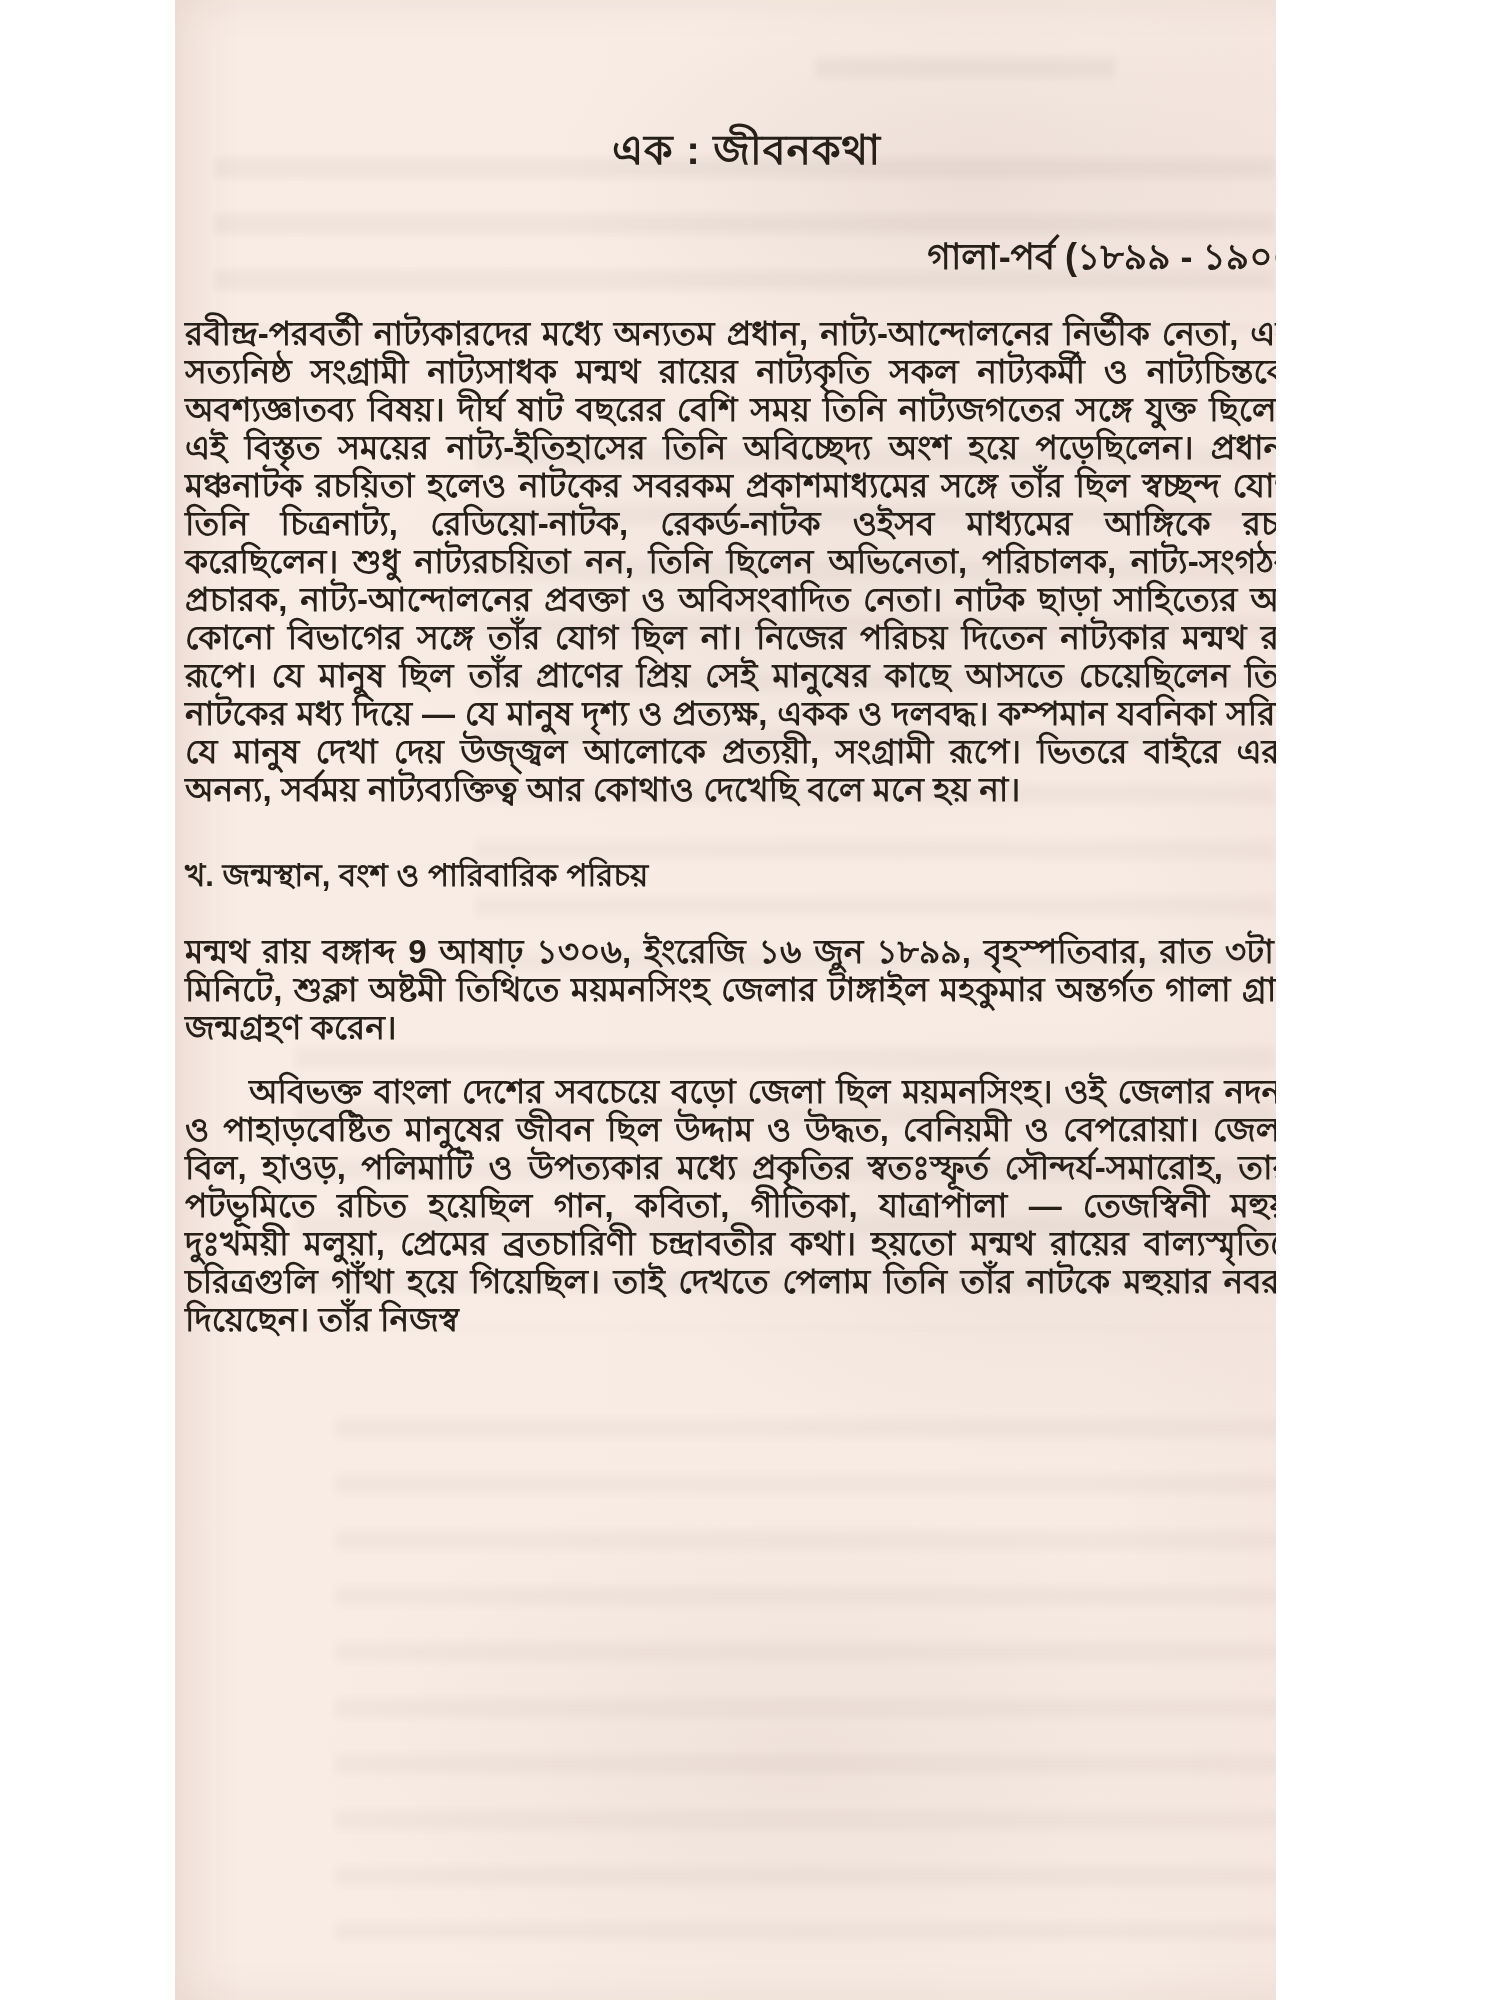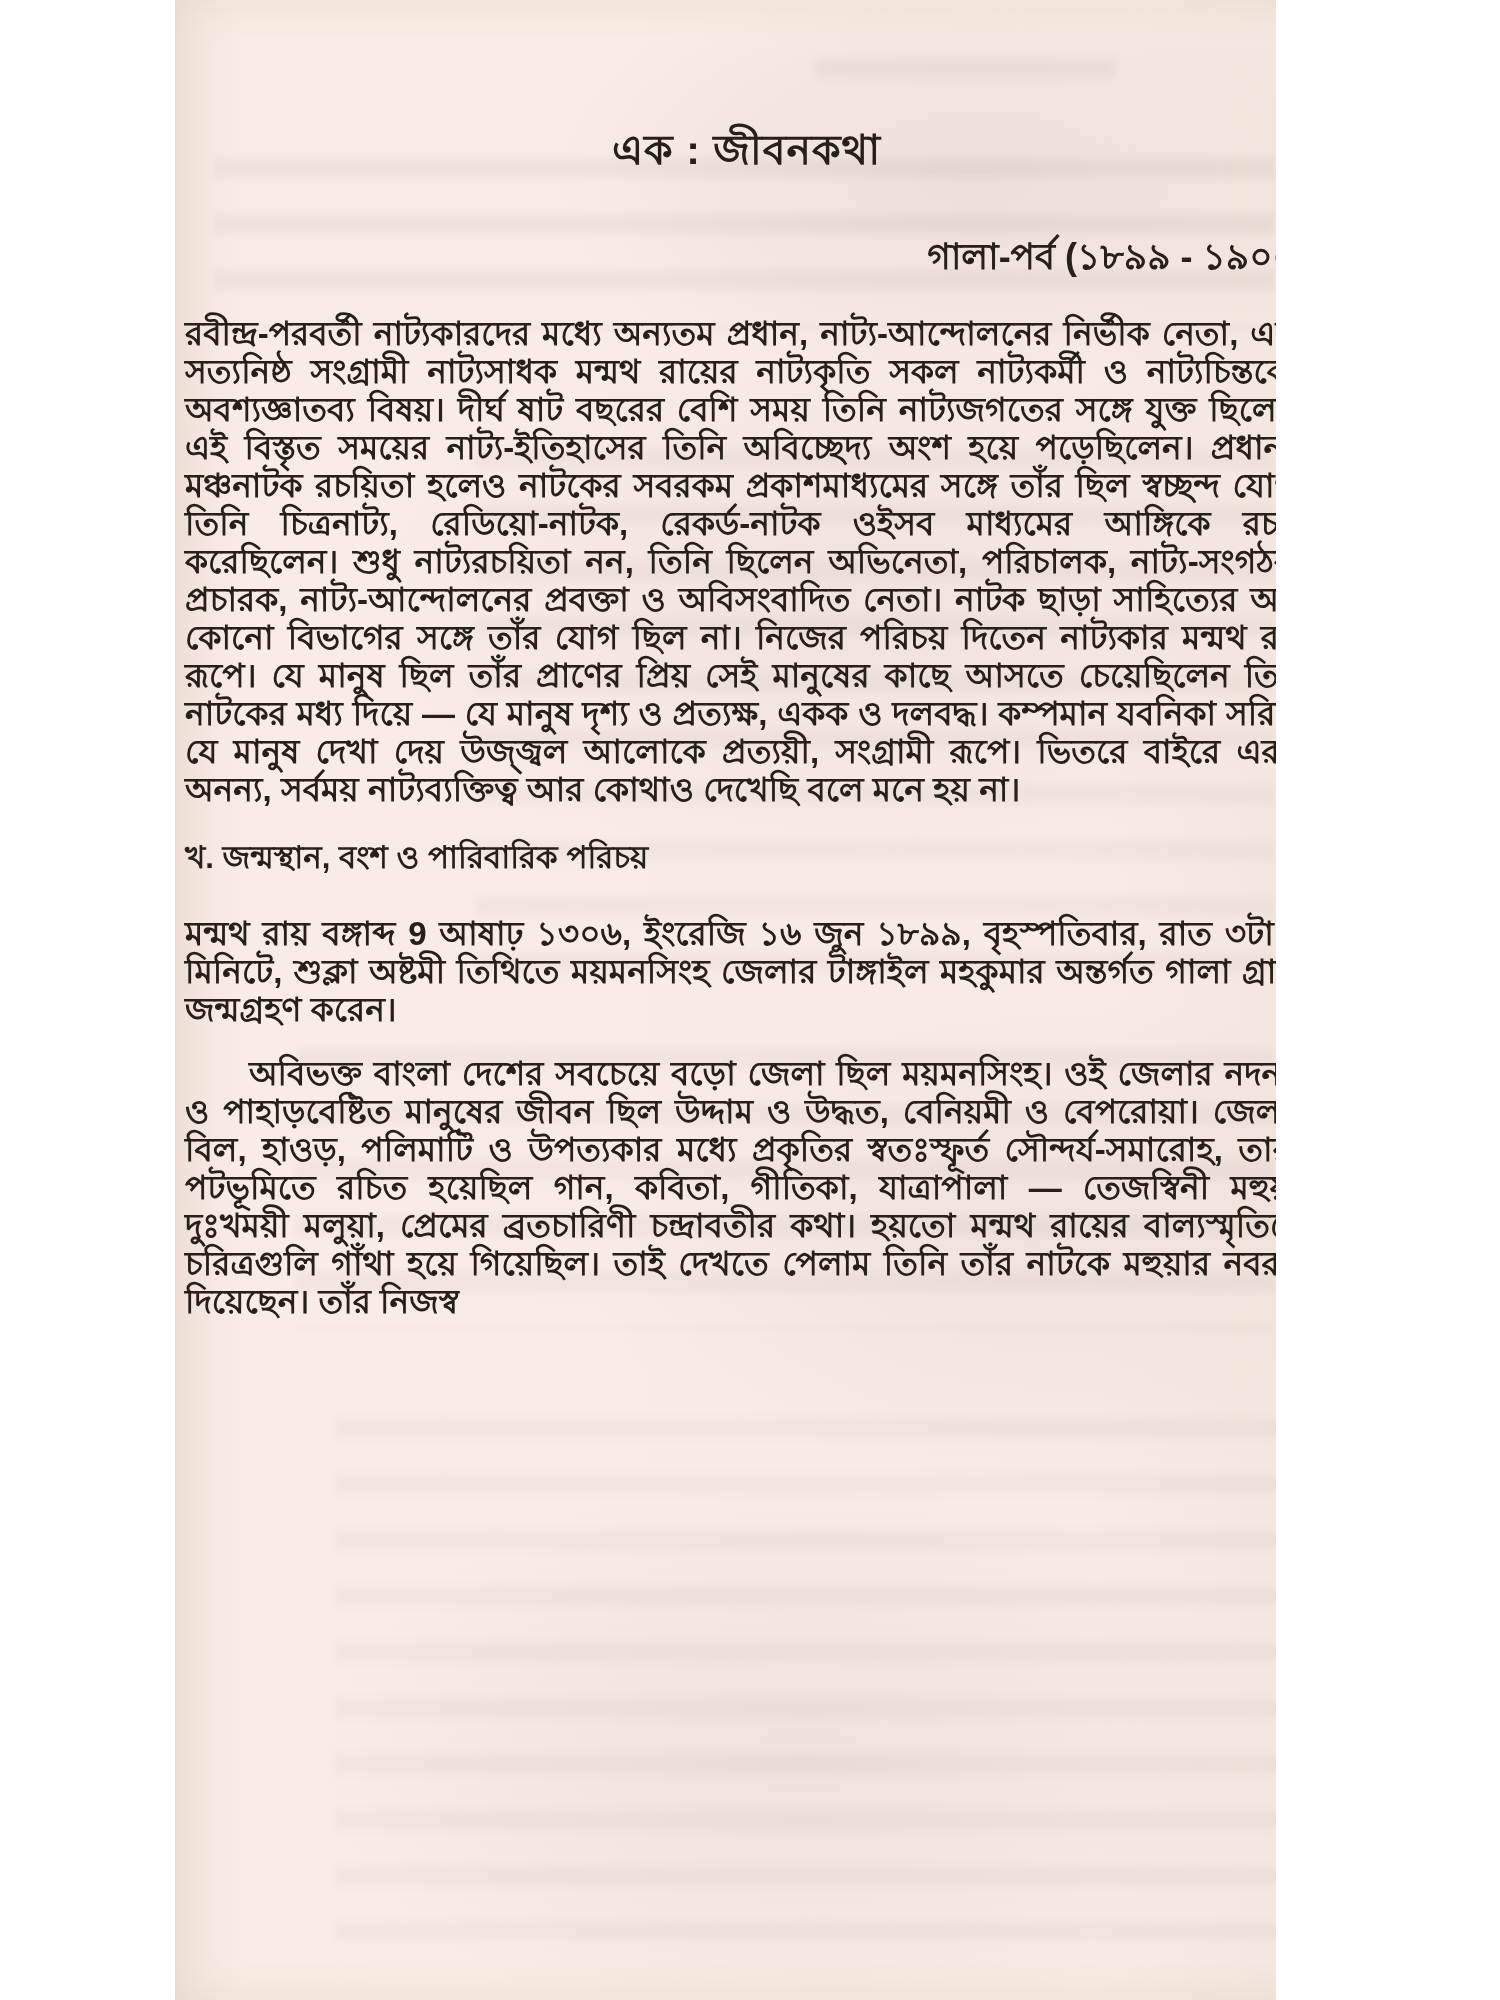--- a/index.html
+++ b/index.html
@@ -73,21 +73,21 @@
     margin-top: 42px;
     text-align: right;
     font-size: 36px;
     font-weight: 700;
   }
   .section-heading {
     font-size: 31px;
     font-weight: 700;
   }
   .heading-ka { margin-top: 98px; }
-  .heading-kha { margin-top: 24px; }
+  .heading-kha { margin-top: 42px; }
   .body-para {
     margin-top: 26px;
     font-size: 33px;
     line-height: 38px;
     text-align: justify;
   }
   .body-para.indent-first { text-indent: 64px; }
   .body-para.tight { margin-top: 30px; }
 </style>
 </head>

